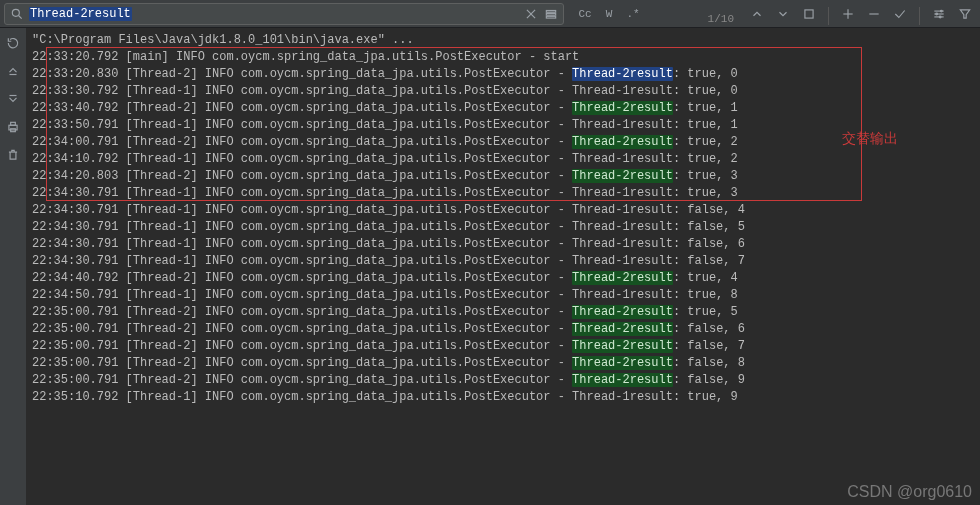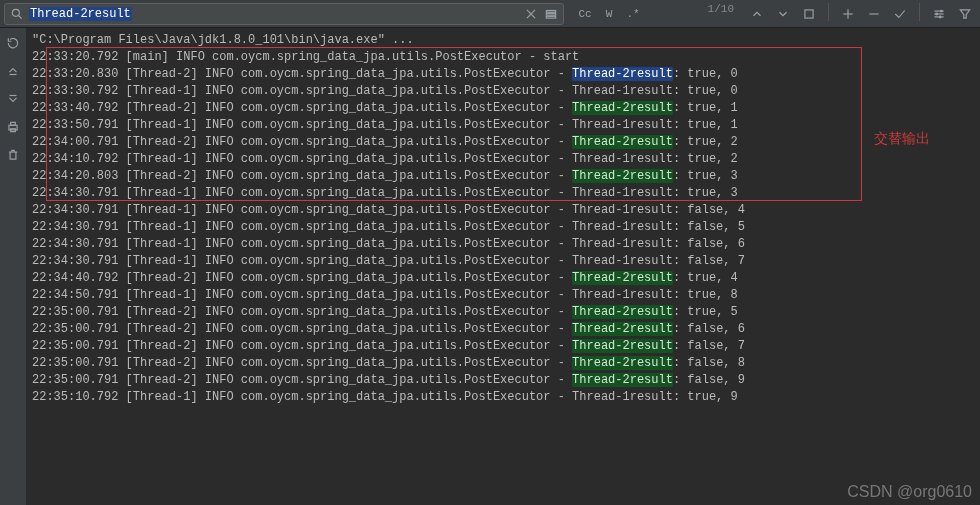--- a/index.html
+++ b/index.html
@@ -38,21 +38,21 @@
     display: inline-flex; align-items: center; justify-content: center;
     color: #9aa0a6; font-size: 11px;
   }
   .ico svg { width: 14px; height: 14px; }
   .toggle-group { display:flex; gap:2px; align-items:center; margin-left:4px; }
   .toggle-btn {
     width: 22px; height: 20px;
     display:inline-flex; align-items:center; justify-content:center;
     color:#9aa0a6; font-size:11px; border-radius:3px;
   }
-  .toolbar-right { display:flex; align-items:flex-start; gap:4px; margin-left:auto; }
+  .toolbar-right { display:flex; align-items:flex-end; gap:4px; margin-left:auto; }
   .count { color:#888; font-size:11px; margin:0 8px; }
   .sep { width:1px; height:18px; background:#555; margin:0 4px; }
   .tool-btn {
     width:22px; height:22px;
     display:inline-flex; align-items:center; justify-content:center;
     color:#9aa0a6;
   }
   .tool-btn svg { width:14px; height:14px; }
 
   .main { display:flex; height:calc(100% - 28px); }
@@ -209,17 +209,17 @@
           <polyline points="5 7 19 7"></polyline>
           <path d="M7 7v12h10V7"></path>
           <path d="M10 7V4h4v3"></path>
         </svg>
     </span>
   </div>
 
   <div class="console" id="console"><span class="line">"C:\Program Files\Java\jdk1.8.0_101\bin\java.exe" ...</span><span class="line">22:33:20.792 [main] INFO com.oycm.spring_data_jpa.utils.PostExecutor - start</span><span class="line">22:33:20.830 [Thread-2] INFO com.oycm.spring_data_jpa.utils.PostExecutor - <span class="hl-blue">Thread-2result</span>: true, 0</span><span class="line">22:33:30.792 [Thread-1] INFO com.oycm.spring_data_jpa.utils.PostExecutor - Thread-1result: true, 0</span><span class="line">22:33:40.792 [Thread-2] INFO com.oycm.spring_data_jpa.utils.PostExecutor - <span class="hl-green">Thread-2result</span>: true, 1</span><span class="line">22:33:50.791 [Thread-1] INFO com.oycm.spring_data_jpa.utils.PostExecutor - Thread-1result: true, 1</span><span class="line">22:34:00.791 [Thread-2] INFO com.oycm.spring_data_jpa.utils.PostExecutor - <span class="hl-green">Thread-2result</span>: true, 2</span><span class="line">22:34:10.792 [Thread-1] INFO com.oycm.spring_data_jpa.utils.PostExecutor - Thread-1result: true, 2</span><span class="line">22:34:20.803 [Thread-2] INFO com.oycm.spring_data_jpa.utils.PostExecutor - <span class="hl-green">Thread-2result</span>: true, 3</span><span class="line">22:34:30.791 [Thread-1] INFO com.oycm.spring_data_jpa.utils.PostExecutor - Thread-1result: true, 3</span><span class="line">22:34:30.791 [Thread-1] INFO com.oycm.spring_data_jpa.utils.PostExecutor - Thread-1result: false, 4</span><span class="line">22:34:30.791 [Thread-1] INFO com.oycm.spring_data_jpa.utils.PostExecutor - Thread-1result: false, 5</span><span class="line">22:34:30.791 [Thread-1] INFO com.oycm.spring_data_jpa.utils.PostExecutor - Thread-1result: false, 6</span><span class="line">22:34:30.791 [Thread-1] INFO com.oycm.spring_data_jpa.utils.PostExecutor - Thread-1result: false, 7</span><span class="line">22:34:40.792 [Thread-2] INFO com.oycm.spring_data_jpa.utils.PostExecutor - <span class="hl-green">Thread-2result</span>: true, 4</span><span class="line">22:34:50.791 [Thread-1] INFO com.oycm.spring_data_jpa.utils.PostExecutor - Thread-1result: true, 8</span><span class="line">22:35:00.791 [Thread-2] INFO com.oycm.spring_data_jpa.utils.PostExecutor - <span class="hl-green">Thread-2result</span>: true, 5</span><span class="line">22:35:00.791 [Thread-2] INFO com.oycm.spring_data_jpa.utils.PostExecutor - <span class="hl-green">Thread-2result</span>: false, 6</span><span class="line">22:35:00.791 [Thread-2] INFO com.oycm.spring_data_jpa.utils.PostExecutor - <span class="hl-green">Thread-2result</span>: false, 7</span><span class="line">22:35:00.791 [Thread-2] INFO com.oycm.spring_data_jpa.utils.PostExecutor - <span class="hl-green">Thread-2result</span>: false, 8</span><span class="line">22:35:00.791 [Thread-2] INFO com.oycm.spring_data_jpa.utils.PostExecutor - <span class="hl-green">Thread-2result</span>: false, 9</span><span class="line">22:35:10.792 [Thread-1] INFO com.oycm.spring_data_jpa.utils.PostExecutor - Thread-1result: true, 9</span>
     
     <div class="redbox" id="redbox" style="left: 20px; top: 19px; width: 816px; height: 154px;"></div>
-    <div class="anno" id="anno" style="left: 848px; top: 102px;">交替输出</div>
+    <div class="anno" id="anno" style="left: 816px; top: 102px;">交替输出</div>
   </div>
 </div>
 
 <div class="watermark">CSDN @org0610</div>
 
 </body></html>

